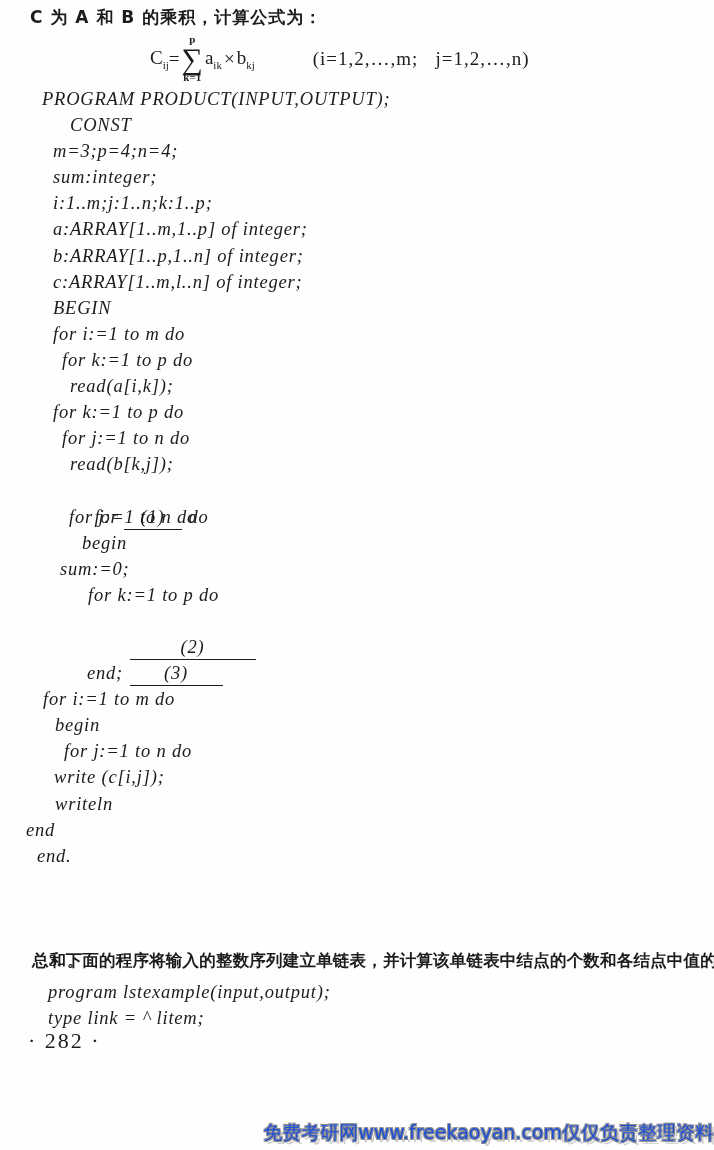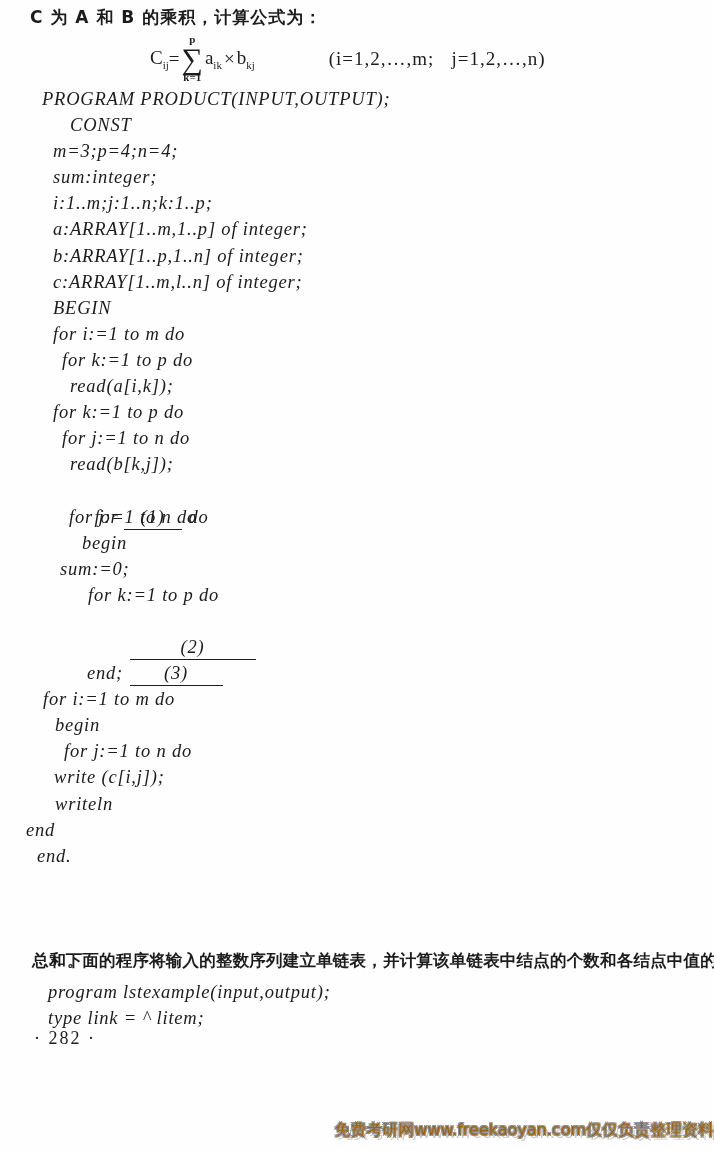--- a/index.html
+++ b/index.html
@@ -29,21 +29,21 @@
   }
   .fsub{font-size:11px;letter-spacing:0;}
   .sum{
     display:inline-flex;flex-direction:column;align-items:center;
     line-height:1;margin:0 2px;
   }
   .sum-top{font-size:11px;font-weight:bold;}
   .sum-sign{font-size:30px;line-height:0.9;}
   .sum-bottom{font-size:11px;font-weight:bold;}
   .ftimes{margin:0 2px;}
-  .frange{margin-left:74px;letter-spacing:1px;}
+  .frange{margin-left:58px;letter-spacing:1px;}
   
   .code1{
     position:absolute;left:0;top:86px;width:714px;
     font-size:18.5px;letter-spacing:0.8px;
   }
   .cl{height:26.1px;line-height:26.1px;white-space:pre;font-style:italic;}
   .blank{
     display:inline-block;text-align:center;
     border-bottom:1.5px solid #1c1c1c;
     height:24px;line-height:24px;vertical-align:bottom;
@@ -70,27 +70,27 @@
     padding-left:32px;
     font-family:"DejaVu Sans", sans-serif;
     font-weight:600;font-size:16.5px;letter-spacing:1px;
     height:29px;line-height:29px;
   }
   .q3code{font-size:18.5px;letter-spacing:0.8px;margin-top:4px;}
   .q3code .cl{padding-left:48px;}
   
   .page-number{
     position:absolute;left:28px;top:1028px;
-    font-size:18px;letter-spacing:2px;margin-left:6px;
+    font-size:22px;letter-spacing:2px;
   }
   .watermark{
     position:absolute;right:0px;top:1120px;
     font-family:"DejaVu Sans", sans-serif;
-    font-size:16px;white-space:nowrap;
-    color:#a16207;
+    font-size:19px;white-space:nowrap;
+    color:#1d4ed8;
     text-shadow:
       -1px -1px 0 #8f8f8f, 1px -1px 0 #8f8f8f,
       -1px 1px 0 #8f8f8f, 1px 1px 0 #8f8f8f,
       3px 3px 0 #c9c9c9;
   }
 </style>
 </head>
 <body>
 
 <div class="page">

